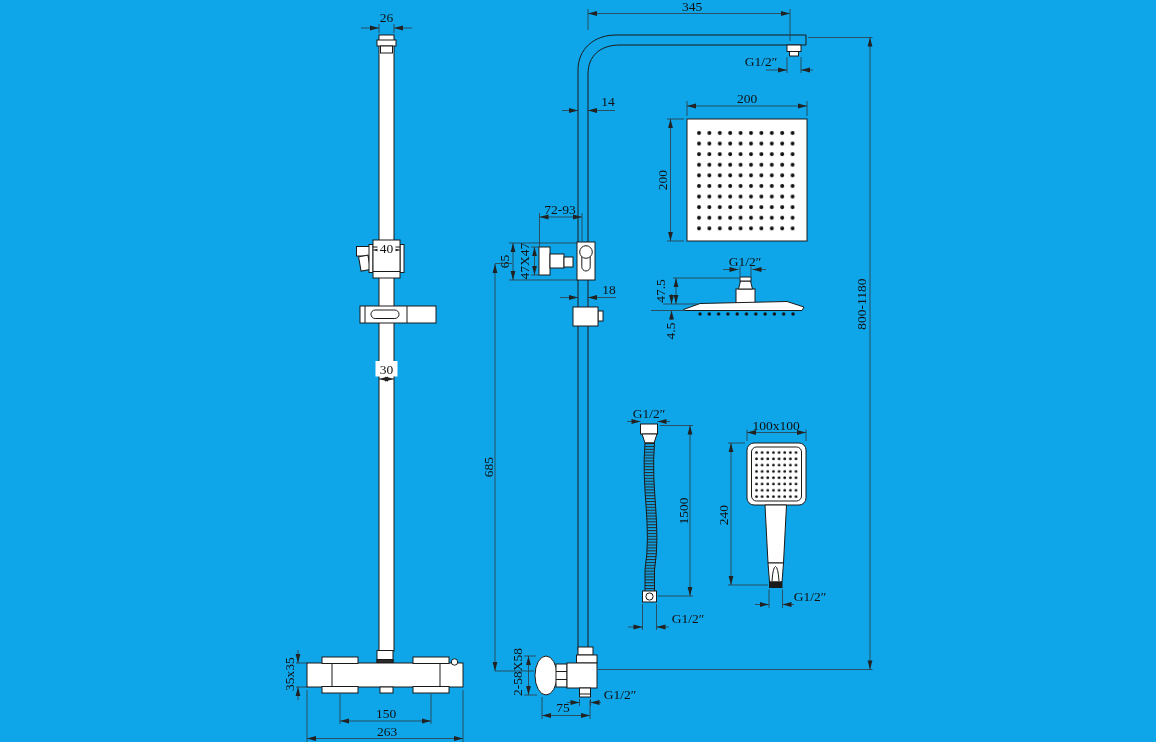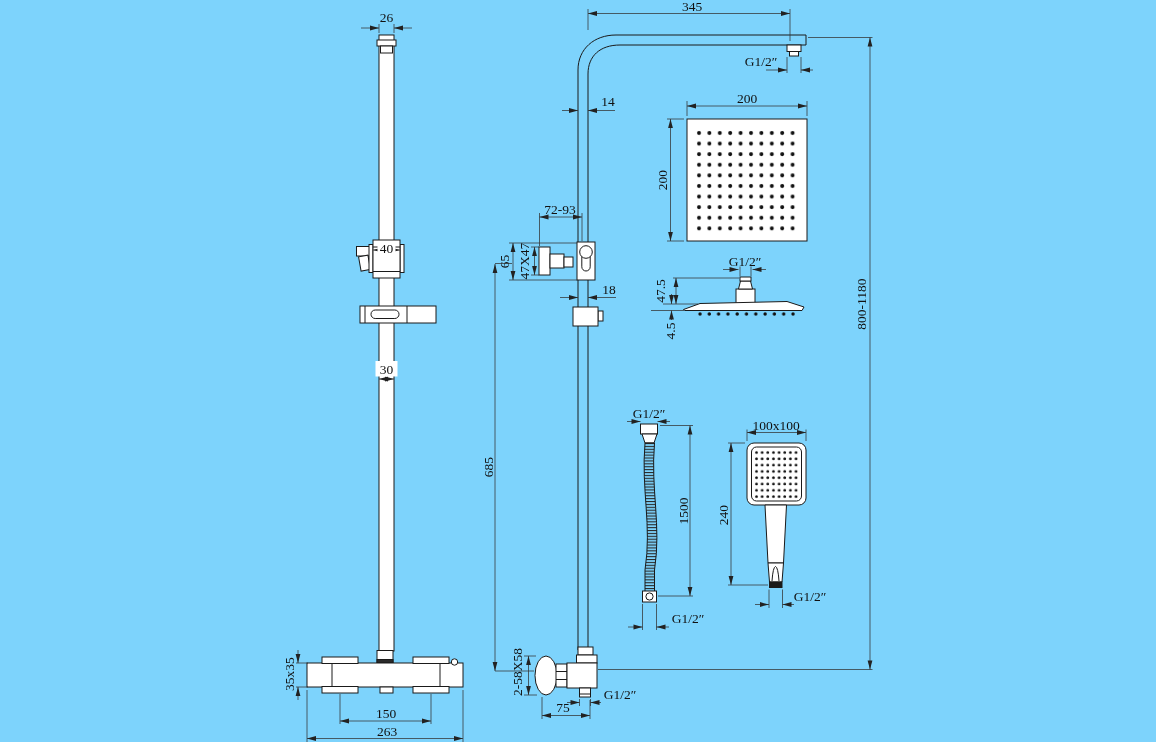--- a/index.html
+++ b/index.html
@@ -1,16 +1,16 @@
 <!DOCTYPE html>
 <html><head>
 <meta charset="utf-8">
 <style>
   html,body{margin:0;padding:0;background:#fff;}
-  .stage{position:relative;width:1156px;height:742px;background:#7dd3fc;overflow:hidden;}
+  .stage{position:relative;width:1156px;height:742px;background:#0ea5e9;overflow:hidden;}
   svg text{font-family:"Liberation Serif","DejaVu Serif",serif;font-size:13.5px;fill:#111;stroke:none;}
   .part{fill:#fff;stroke:#1a1a1a;stroke-width:1;}
   .part line{fill:none;}
   .dim{stroke:#333;stroke-width:0.75;fill:none;}
   .dim text{text-anchor:middle;}
   .bg{fill:#fff;stroke:none;}
 </style>
 </head>
 <body>
 

